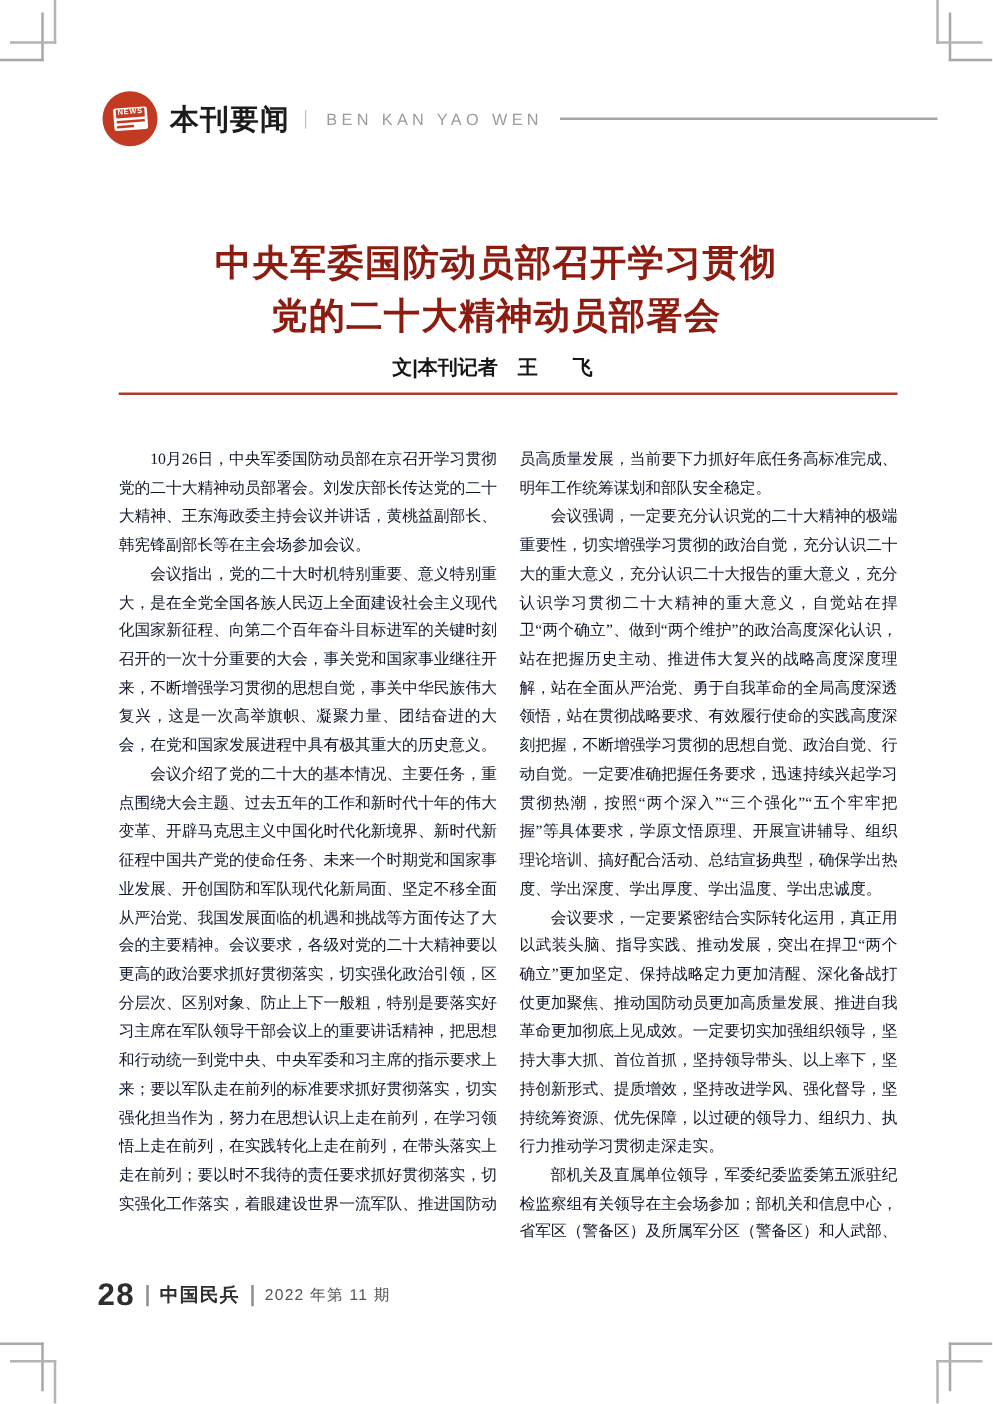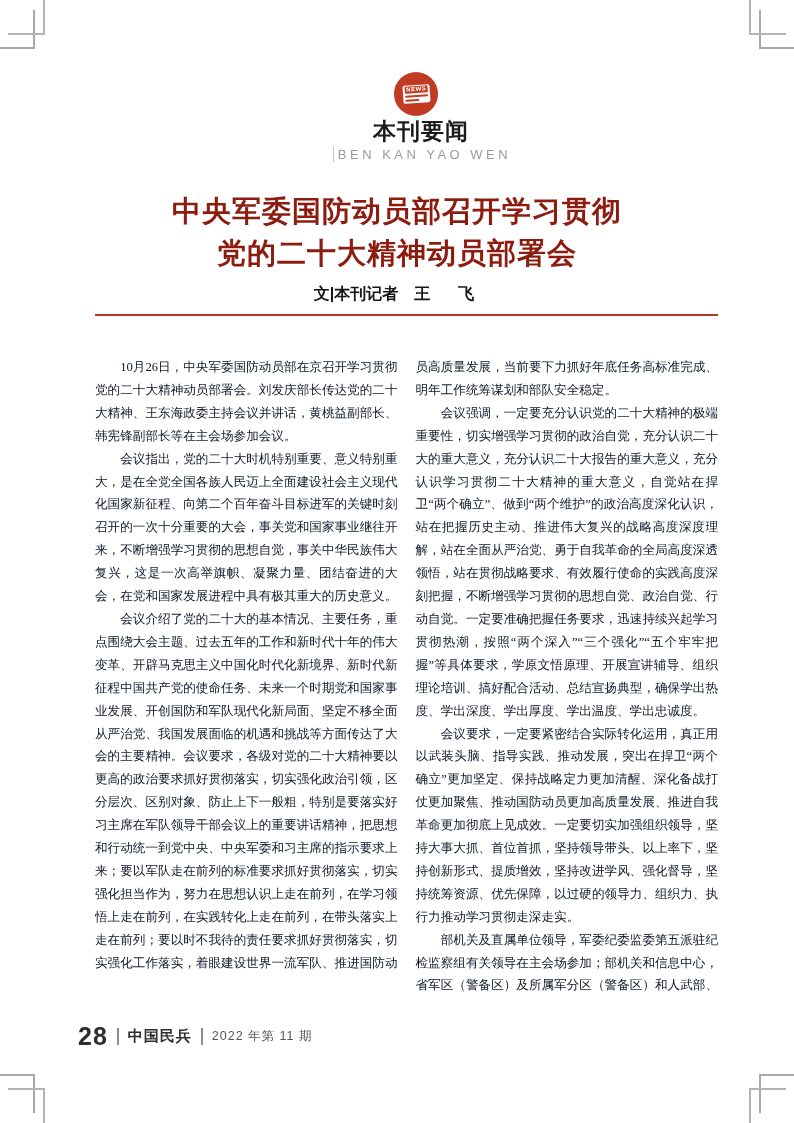--- a/index.html
+++ b/index.html
@@ -31,21 +31,20 @@
   
   .header-bar {
     position: absolute;
     left: 82px;
     right: 44px;
     top: 72px;
     height: 46px;
     display: flex;
     align-items: center;
     font-family: "Liberation Sans", "DejaVu Sans", sans-serif;
-    flex-direction: column;
   }
   .news-icon {
     width: 44px;
     height: 44px;
     border-radius: 50%;
     background: #c23a22;
     flex: 0 0 auto;
     display: flex;
     align-items: center;
     justify-content: center;
@@ -74,21 +73,21 @@
   .section-title {
     margin-left: 10px;
     font-size: 23px;
     font-weight: bold;
     color: #1b1b1b;
     letter-spacing: 1px;
     white-space: nowrap;
   }
   .section-subtitle {
     margin-left: 12px;
-    padding-left: 4px;
+    padding-left: 16px;
     border-left: 1px solid #c2c2c2;
     font-size: 13px;
     color: #9b9b9b;
     letter-spacing: 3.5px;
     white-space: nowrap;
   }
   .header-rule {
     flex: 1 1 auto;
     height: 2px;
     background: #a5a5a5;

